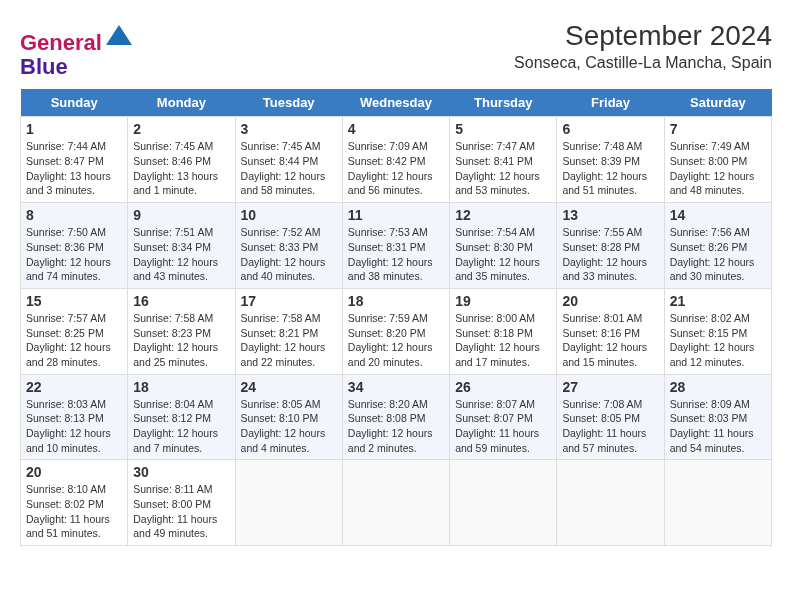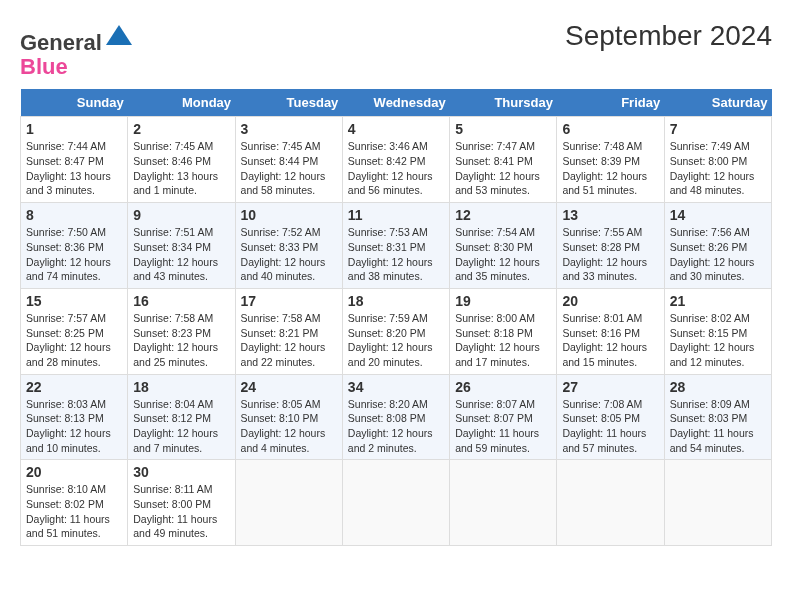--- a/index.html
+++ b/index.html
@@ -18,22 +18,22 @@
     }
     .logo {
       display: flex;
       align-items: center;
     }
     .logo-text {
       font-size: 22px;
       font-weight: bold;
       line-height: 1.1;
     }
-    .logo-general { color: #404040; }
-    .logo-blue { color: #ec4899; }
+    .logo-general { color: #be185d; }
+    .logo-blue { color: #4c1d95; }
     .logo-icon {
       width: 30px;
       height: 30px;
       margin-left: 2px;
     }
     .title-section {
       text-align: right;
     }
     .month-title {
       font-size: 28px;
@@ -47,21 +47,21 @@
     }
     .calendar-table {
       width: 100%;
       border-collapse: collapse;
       font-size: 11px;
     }
     .calendar-table th {
       background-color: #3a7cc4;
       color: #fff;
       padding: 6px 4px;
-      text-align: right;
+      text-align: center;
       font-size: 13px;
       font-weight: bold;
     }
     .calendar-table td {
       vertical-align: top;
       padding: 4px 5px;
       border: 1px solid #ddd;
       width: 14.28%;
       min-height: 80px;
       background: #fff;
@@ -96,20 +96,21 @@
             <polygon points="15,5 28,25 2,25" fill="#1a6fb5"></polygon>
           </svg>
       </div>
       <div class="logo-text">
         <span class="logo-blue">Blue</span>
       </div>
     </div>
   </div>
   <div class="title-section">
     <div class="month-title">September 2024</div>
+    <div class="location-subtitle">Sonseca, Castille-La Mancha, Spain</div>
   </div>
 </div>
 
 <table class="calendar-table">
   <thead>
     <tr>
     <th>Sunday</th>
         <th>Monday</th>
         <th>Tuesday</th>
         <th>Wednesday</th>
@@ -133,21 +134,21 @@
           <div class="cell-text">Daylight: 13 hours and 1 minute.</div>
         </td>
         <td>
           <span class="day-number">3</span>
           <div class="cell-text">Sunrise: 7:45 AM</div>
           <div class="cell-text">Sunset: 8:44 PM</div>
           <div class="cell-text">Daylight: 12 hours and 58 minutes.</div>
         </td>
         <td>
           <span class="day-number">4</span>
-          <div class="cell-text">Sunrise: 3:46 AM</div>
+          <div class="cell-text">Sunrise: 7:09 AM</div>
           <div class="cell-text">Sunset: 8:42 PM</div>
           <div class="cell-text">Daylight: 12 hours and 56 minutes.</div>
         </td>
         <td>
           <span class="day-number">5</span>
           <div class="cell-text">Sunrise: 7:47 AM</div>
           <div class="cell-text">Sunset: 8:41 PM</div>
           <div class="cell-text">Daylight: 12 hours and 53 minutes.</div>
         </td>
         <td>

